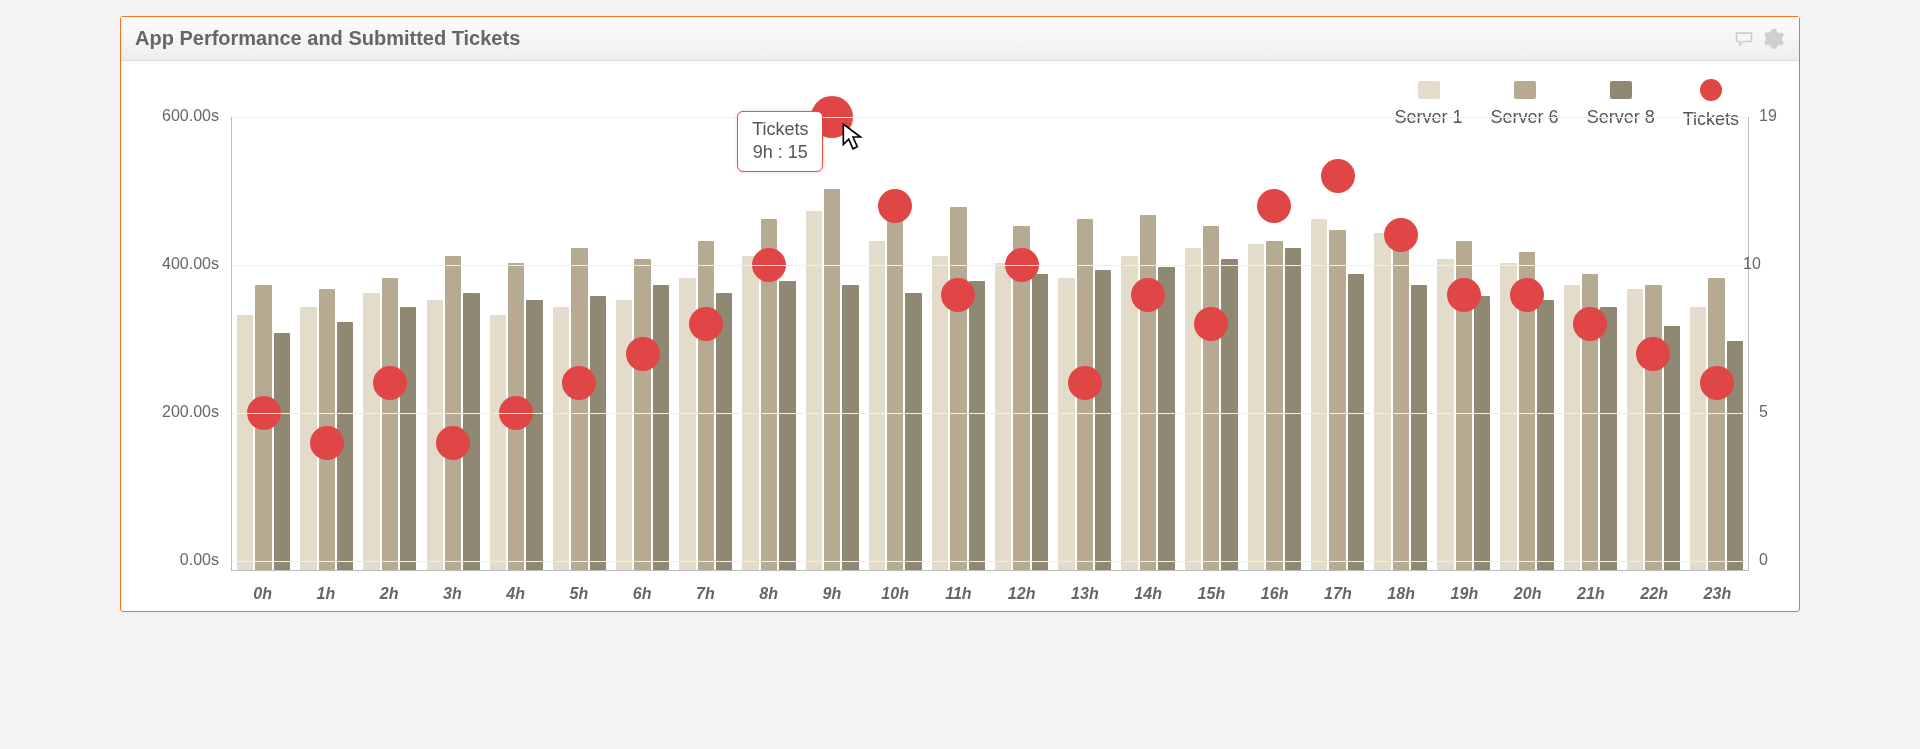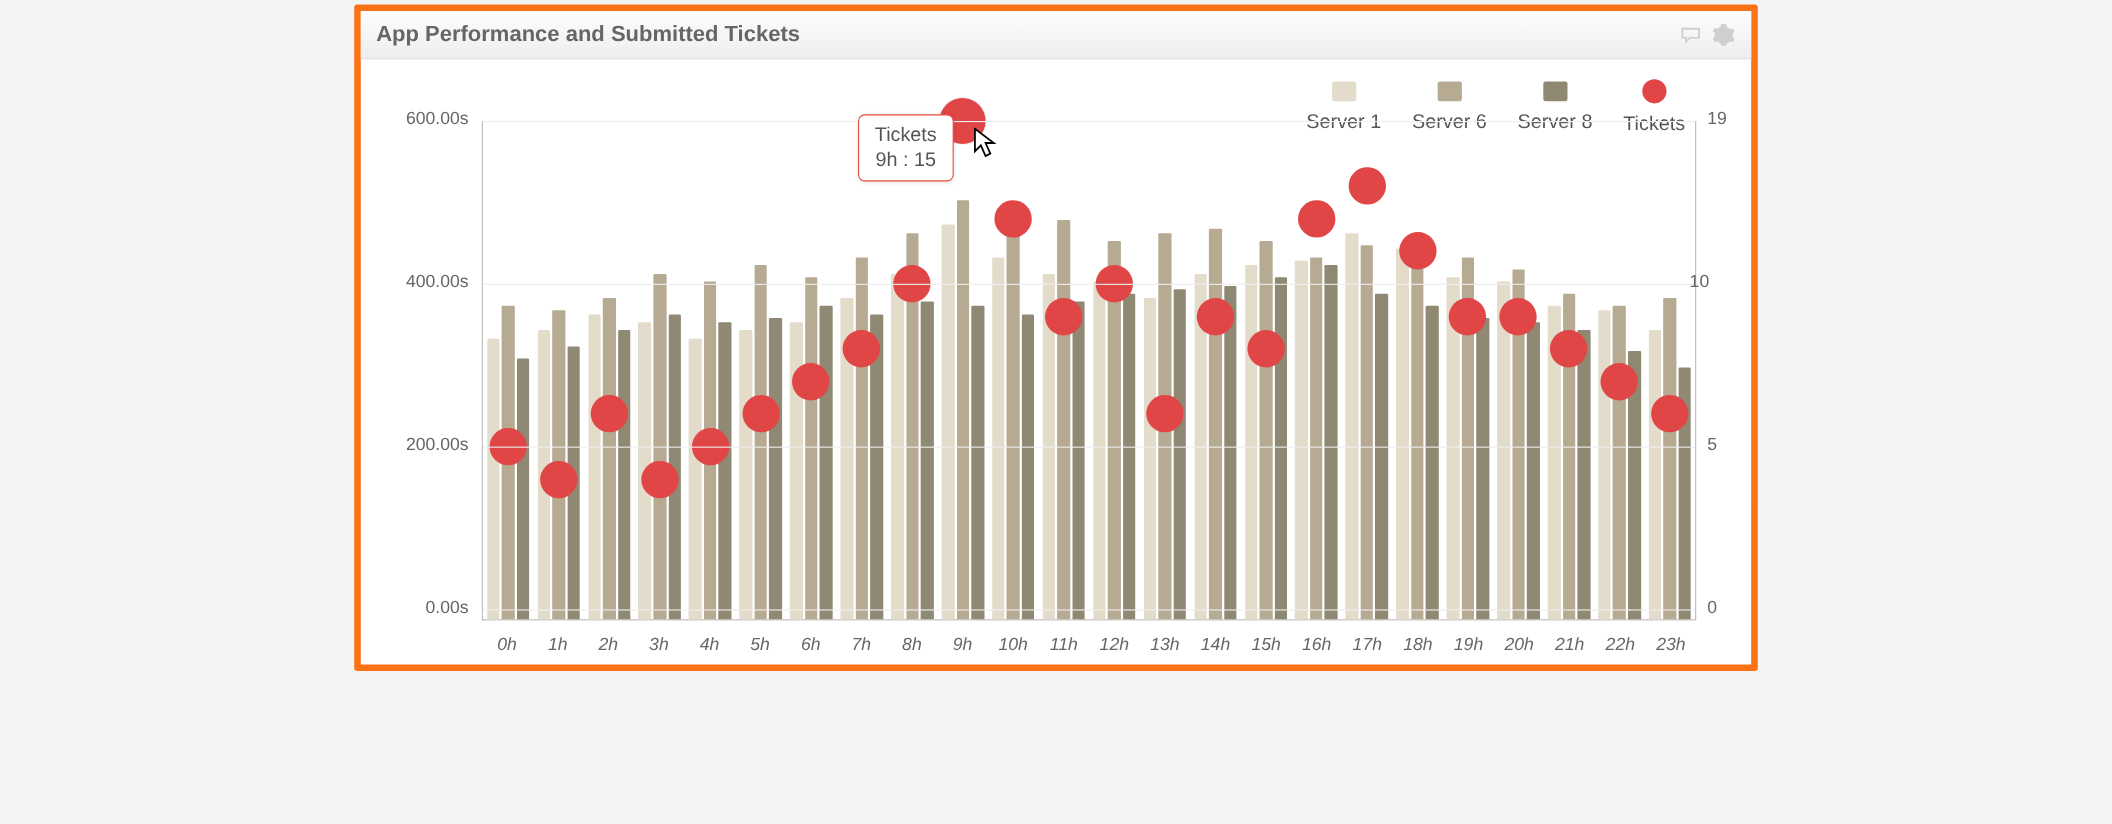--- a/index.html
+++ b/index.html
@@ -4,24 +4,24 @@
 <style>
   html, body {
     margin: 0;
     padding: 0;
     background: #f3f3f3;
     font-family: Arial, Helvetica, sans-serif;
     color: #444;
   }
   .panel {
     box-sizing: border-box;
-    width: 1276px;
-    margin: 4px auto;
+    width: 1680px;
+    margin: 16px auto;
     background: #fff;
-    border: 6px solid #f97316;
+    border: 1px solid #f97316;
     border-radius: 3px;
     position: relative;
   }
   .panel-header {
     background: linear-gradient(#fdfdfd, #eeeeee);
     border-bottom: 1px solid #ddd;
     padding: 10px 14px;
     font-size: 20px;
     font-weight: bold;
     color: #666;
@@ -81,20 +81,21 @@
     white-space: nowrap;
   }
   .ylabel-left { text-align: right; }
   .xlabels {
     position: absolute;
     left: 110px;
     right: 50px;
     bottom: 0;
     height: 36px;
     display: flex;
+    font-weight: bold;
   }
   .xlabel {
     flex: 1 1 0;
     text-align: center;
     font-size: 16px;
     color: #666;
     font-style: italic;
     padding-top: 10px;
   }
   .groups {

